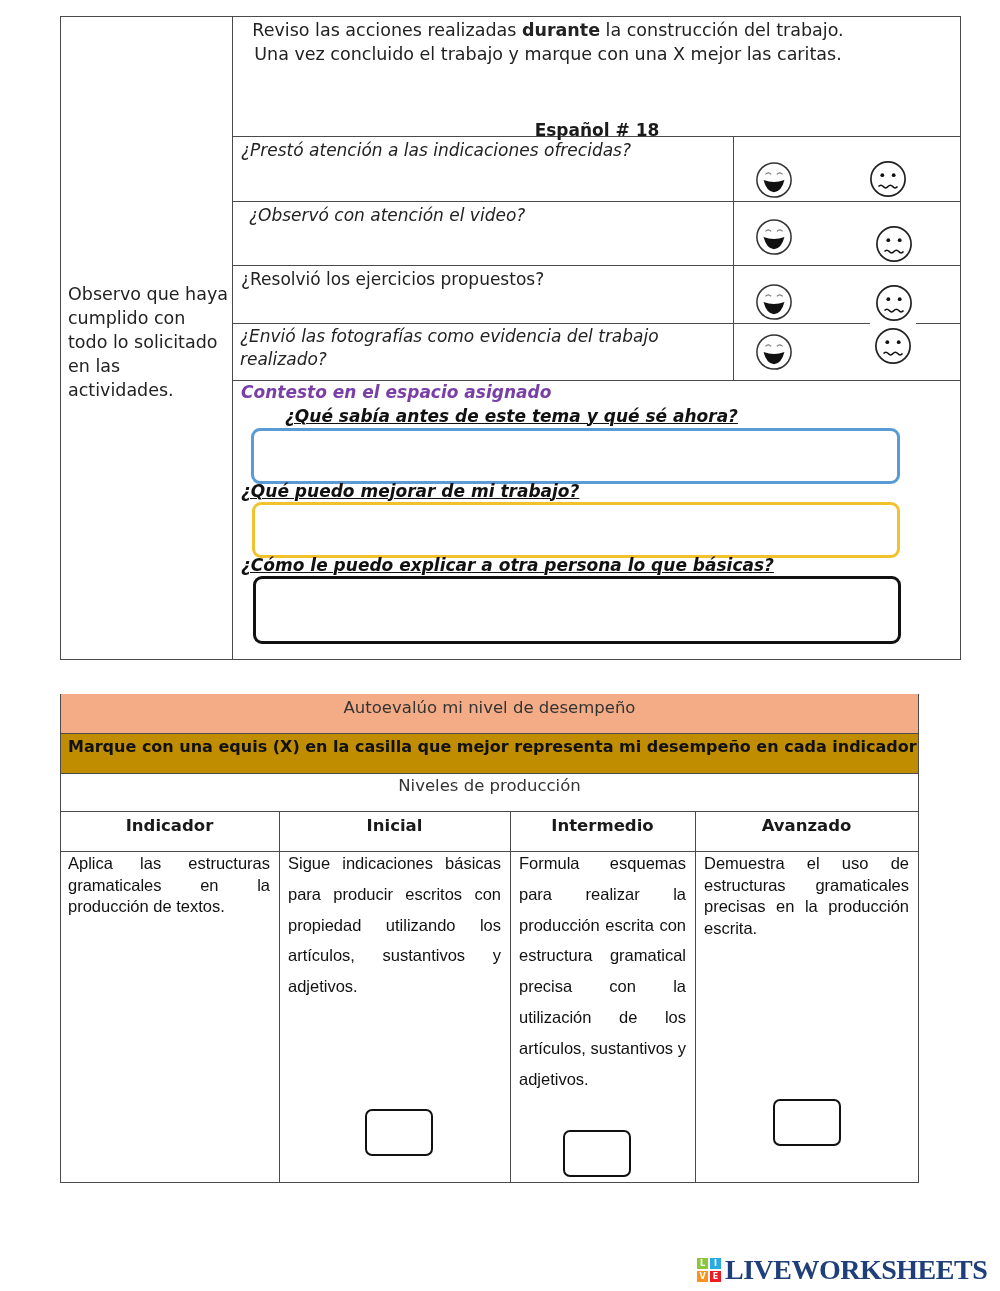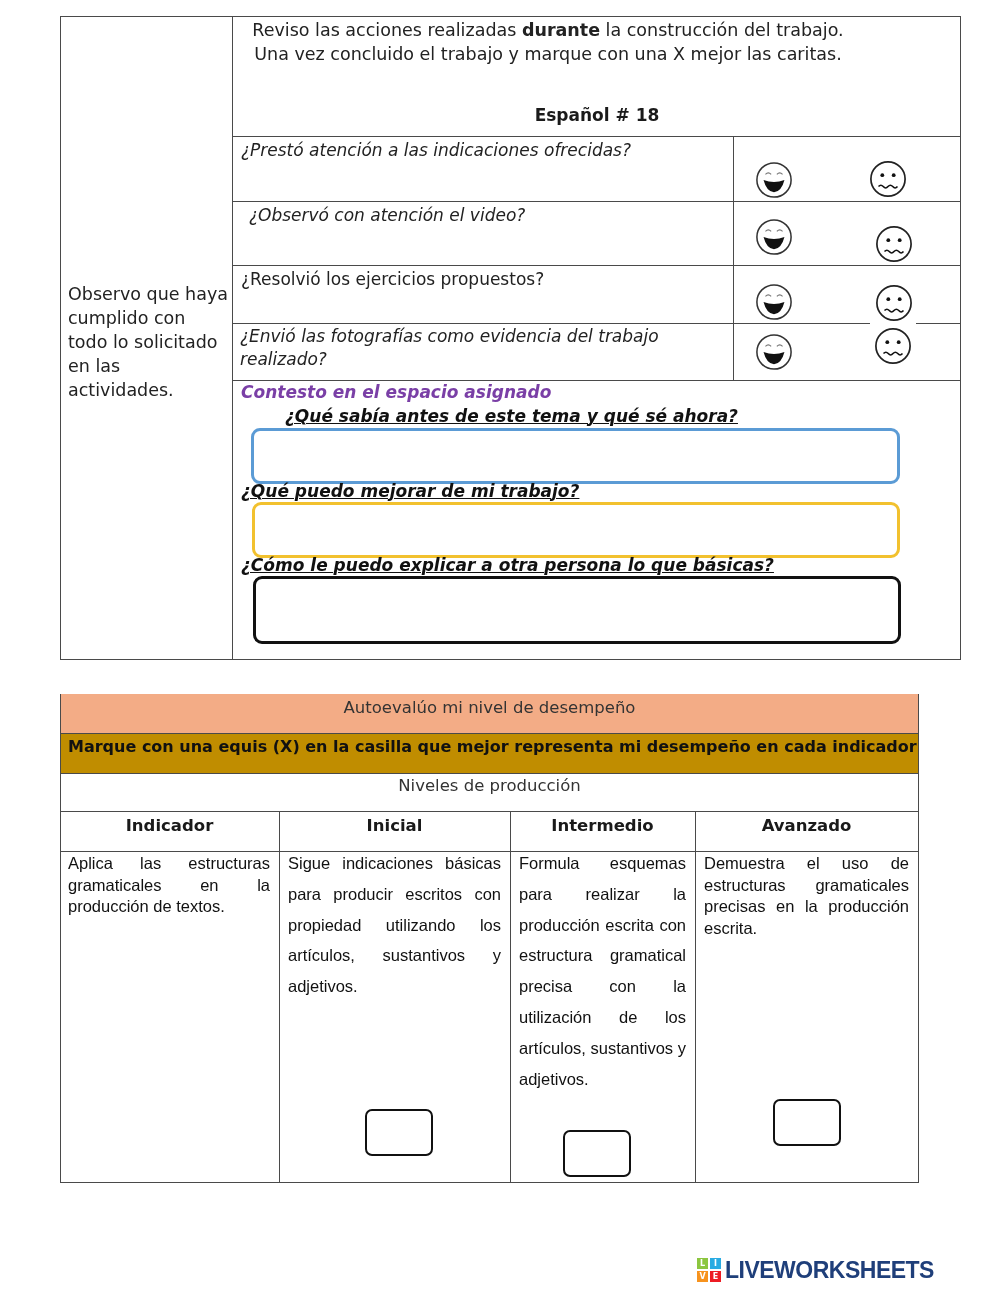--- a/index.html
+++ b/index.html
@@ -4,21 +4,21 @@
 <style>
   html, body { margin:0; padding:0; background:#ffffff; }
   body { width:1000px; height:1291px; position:relative; overflow:hidden;
          font-family:"DejaVu Sans", sans-serif; color:#1a1a1a; }
   .abs { position:absolute; box-sizing:border-box; }
   .line { position:absolute; background:#4a4a4a; }
 
   
   .t1-intro { left:234px; top:18px; width:628px; text-align:center; font-size:17.5px; line-height:24px; color:#222; }
   .t1-intro b { font-weight:bold; }
-  .t1-title { left:234px; top:105px; width:726px; text-align:center; font-size:17px; font-weight:bold; }
+  .t1-title { left:234px; top:120px; width:726px; text-align:center; font-size:17px; font-weight:bold; }
   .q { font-size:17px; font-style:italic; color:#222; line-height:23px; }
   .left-label { left:68px; top:282px; width:160px; font-size:17.5px; line-height:24px; color:#222; }
 
   .face { position:absolute; width:38px; height:38px; }
 
   .contest { left:241px; top:382px; font-size:17px; font-style:italic; font-weight:bold; color:#7a3fa6; }
   .rq { position:absolute; left:241px; font-size:17px; font-style:italic; font-weight:bold; color:#111; text-decoration:underline; text-decoration-thickness:1px; }
   .answer { position:absolute; border-radius:9px; background:#fff; }
 
   
@@ -28,21 +28,21 @@
   .hdr { position:absolute; top:812px; height:39px; text-align:center; font-size:16.5px; font-weight:bold; line-height:28px; }
   .cell { position:absolute; top:853px; font-family:"Liberation Sans", sans-serif; font-size:16.5px; color:#111; text-align:justify; }
   .cell.tight { line-height:21.5px; }
   .cell.loose { line-height:30.8px; }
   .cell p { margin:0; text-align-last:left; }
   .checkbox { position:absolute; width:64px; height:43px; border:2px solid #111; border-radius:7px; background:#fff; }
 
   .logo { left:697px; top:1254px; height:32px; display:flex; align-items:center; }
   .logo-blocks { display:grid; grid-template-columns:11px 11px; grid-template-rows:11px 11px; gap:2px; margin-right:4px; }
   .logo-blocks span { display:block; font-size:8px; font-weight:bold; color:#fff; text-align:center; line-height:11px; font-family:"DejaVu Sans", sans-serif; }
-  .logo-text { font-family:Liberation Sans, sans-serif; font-weight:bold; font-size:23px; color:#1f3f7a; letter-spacing:-0.5px; }
+  .logo-text { font-family:Liberation Serif, serif; font-weight:bold; font-size:28px; color:#1f3f7a; letter-spacing:-0.5px; }
 </style>
 </head>
 <body>
 
 <div>
 
   <div class="line" style="left:60px;top:16px;width:901px;height:1px;"></div>
   <div class="line" style="left:60px;top:659px;width:901px;height:1px;"></div>
   <div class="line" style="left:60px;top:16px;width:1px;height:644px;"></div>
   <div class="line" style="left:960px;top:16px;width:1px;height:644px;"></div>

